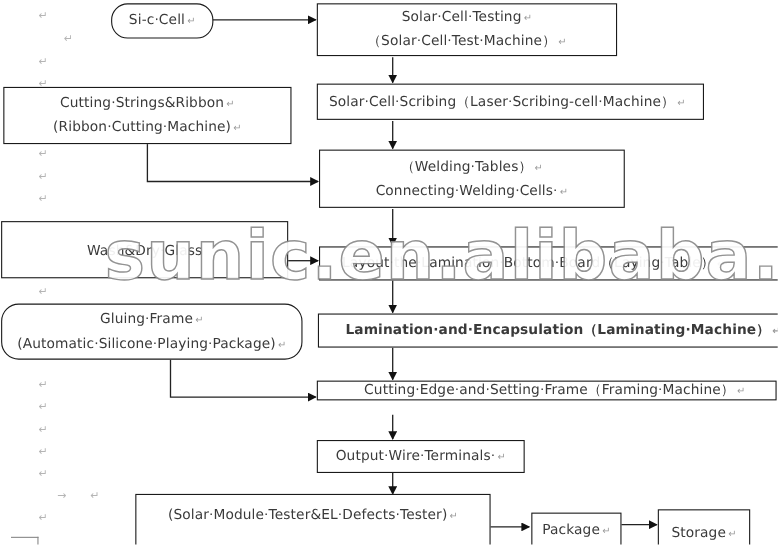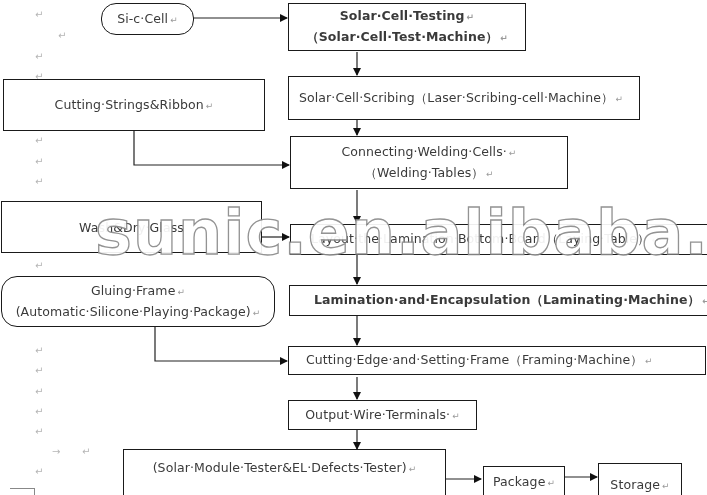--- a/index.html
+++ b/index.html
@@ -73,56 +73,57 @@
 <span class="para" style="left:35px;top:426px;">↵</span>
 <span class="para" style="left:52px;top:446px;">→</span>
 <span class="para" style="left:82px;top:446px;">↵</span>
 <span class="para" style="left:35px;top:466px;">↵</span>
 <div class="corner"></div>
 
 <div class="box" style="left:101px;top:3px;width:93px;height:32px;border-radius:15px;">
   <div><span>Si-c·Cell</span><span class="mark">↵</span></div>
 </div>
 
-<div class="box" style="left:288px;top:3px;width:238px;height:48px;font-weight:bold;">
+<div class="box" style="left:288px;top:3px;width:273px;height:48px;">
   <div><span>Solar·Cell·Testing</span><span class="mark">↵</span></div>
   <div><span>（Solar·Cell·Test·Machine）</span><span class="mark">↵</span></div>
 </div>
 
-<div class="box left-text" style="left:288px;top:76px;width:352px;height:44px;">
+<div class="box left-text" style="left:288px;top:76px;width:352px;height:33px;">
   <div><span>Solar·Cell·Scribing（Laser·Scribing-cell·Machine）</span><span class="mark">↵</span></div>
 </div>
 
 <div class="box" style="left:3px;top:79px;width:262px;height:52px;">
   <div><span>Cutting·Strings&amp;Ribbon</span><span class="mark">↵</span></div>
+  <div><span>(Ribbon·Cutting·Machine)</span><span class="mark">↵</span></div>
 </div>
 
 <div class="box" style="left:290px;top:136px;width:278px;height:53px;">
+  <div><span>（Welding·Tables）</span><span class="mark">↵</span></div>
   <div><span>Connecting·Welding·Cells·</span><span class="mark">↵</span></div>
-  <div><span>（Welding·Tables）</span><span class="mark">↵</span></div>
 </div>
 
 <div class="box" style="left:1px;top:201px;width:261px;height:52px;">
   <div><span>Wash&amp;Dry·Glass</span></div>
 </div>
 
 <div class="box left-text" style="left:290px;top:224px;width:420px;height:31px;padding-left:20px;">
   <div><span>Layout·the·Lamination·Bottom·Board（Laying·Table）</span><span class="mark">↵</span></div>
 </div>
 
 <div class="box" style="left:1px;top:276px;width:274px;height:51px;border-radius:16px;">
   <div><span>Gluing·Frame</span><span class="mark">↵</span></div>
   <div><span>(Automatic·Silicone·Playing·Package)</span><span class="mark">↵</span></div>
 </div>
 
 <div class="box left-text" style="left:289px;top:285px;width:466px;height:31px;padding-left:24px;font-weight:bold;">
   <div><span>Lamination·and·Encapsulation（Laminating·Machine）</span><span class="mark">↵</span></div>
 </div>
 
-<div class="box left-text" style="left:288px;top:346px;width:418px;height:29px;padding-left:17px;">
+<div class="box left-text" style="left:288px;top:346px;width:418px;height:18px;padding-left:42px;">
   <div><span>Cutting·Edge·and·Setting·Frame（Framing·Machine）</span><span class="mark">↵</span></div>
 </div>
 
 <div class="box" style="left:288px;top:400px;width:189px;height:30px;">
   <div><span>Output·Wire·Terminals·</span><span class="mark">↵</span></div>
 </div>
 
 <div class="box" style="left:123px;top:449px;width:323px;height:52px;justify-content:flex-start;padding-top:8px;">
   <div><span>(Solar·Module·Tester&amp;EL·Defects·Tester)</span><span class="mark">↵</span></div>
 </div>

